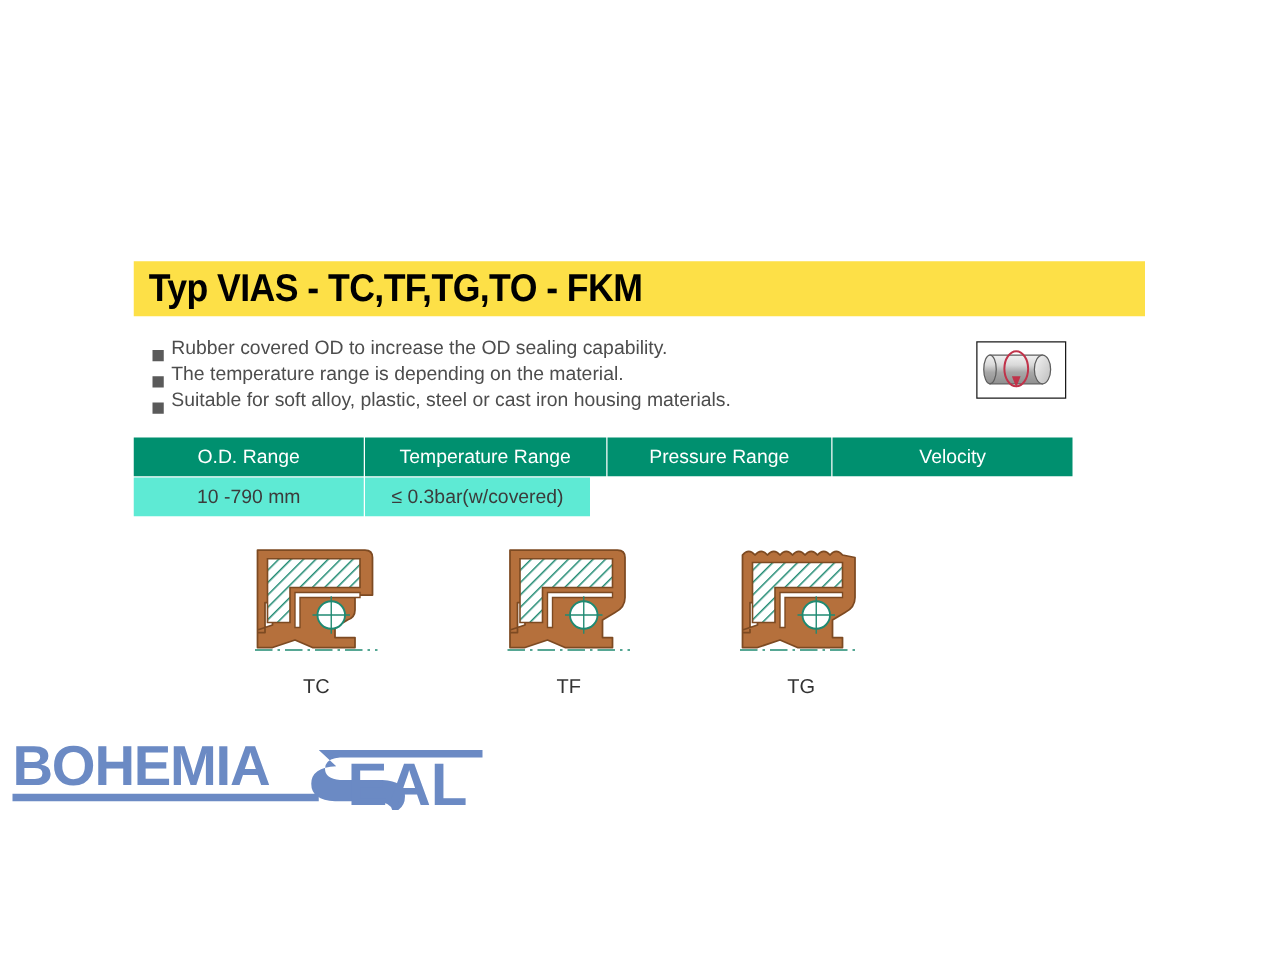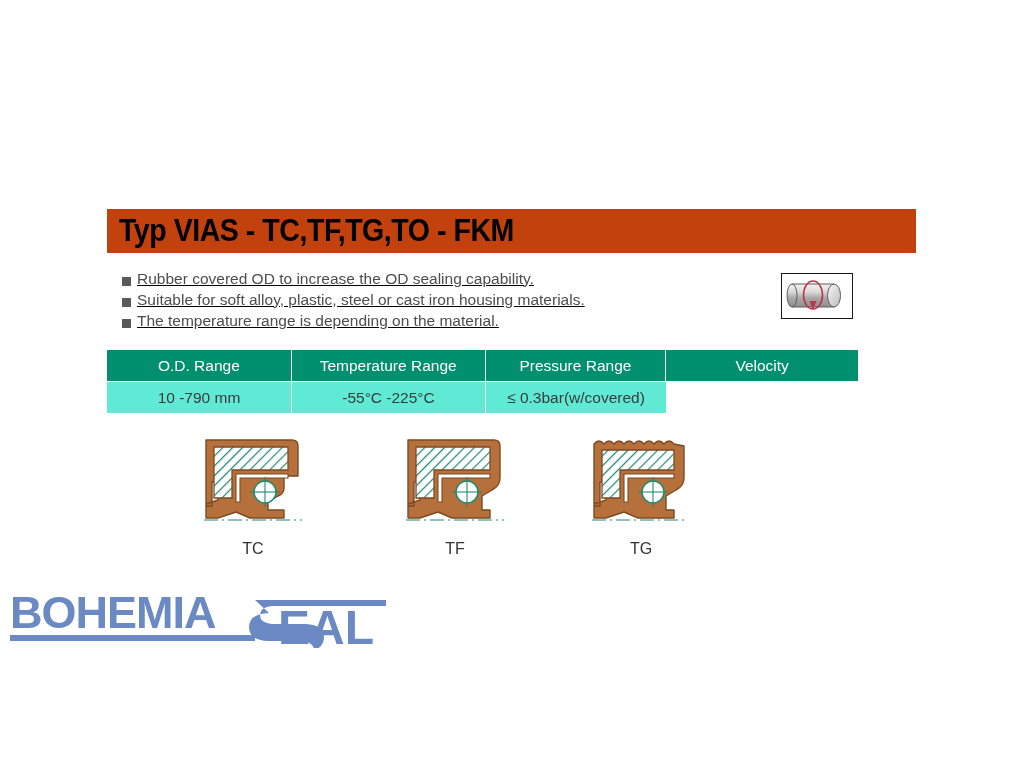--- a/index.html
+++ b/index.html
@@ -8,38 +8,38 @@
     background:#ffffff;
     font-family:"Liberation Sans", sans-serif;
     position:relative;
     overflow:hidden;
   }
   .sheet{position:absolute;left:0;top:0;width:1024px;height:768px;}
 
   
   .title-banner{
     position:absolute;left:107px;top:209px;width:809px;height:44px;
-    background:#c2410c;
+    background:#fde047;
     display:flex;align-items:center;
   }
   .title-text{
     margin-left:12px;
     font-size:31px;
     font-weight:bold;
     color:#000000;
     letter-spacing:-0.5px;
     transform:scaleX(0.92);
     transform-origin:left center;
     white-space:nowrap;
     font-family:"Liberation Sans", sans-serif;
   }
 
   
   .bullets{position:absolute;left:122px;top:268px;width:640px;}
-  .bullet-row{display:flex;align-items:center;height:21px;text-decoration:underline;}
+  .bullet-row{display:flex;align-items:flex-end;height:21px;}
   .bullet-mark{
     width:9px;height:9px;background:#5a5a5a;
     margin-top:5px;margin-right:6px;flex:0 0 auto;
   }
   .bullet-text{
     font-size:15.5px;color:#4d4d4d;line-height:20px;white-space:nowrap;
   }
 
   
   .rot-icon{
@@ -88,25 +88,25 @@
     <div class="title-text">Typ VIAS - TC,TF,TG,TO - FKM</div>
   </div>
 
   <div class="bullets">
     <div class="bullet-row">
       <span class="bullet-mark"></span>
       <span class="bullet-text">Rubber covered OD to increase the OD sealing capability.</span>
     </div>
     <div class="bullet-row">
       <span class="bullet-mark"></span>
-      <span class="bullet-text">Suitable for soft alloy, plastic, steel or cast iron housing materials.</span>
+      <span class="bullet-text">The temperature range is depending on the material.</span>
     </div>
     <div class="bullet-row">
       <span class="bullet-mark"></span>
-      <span class="bullet-text">The temperature range is depending on the material.</span>
+      <span class="bullet-text">Suitable for soft alloy, plastic, steel or cast iron housing materials.</span>
     </div>
   </div>
 
   <div class="rot-icon">
     <svg width="69" height="43" viewBox="0 0 69 43">
       <defs>
         <linearGradient id="shaftGrad" x1="0" y1="0" x2="0" y2="1">
           <stop offset="0%" stop-color="#f2f2f2"></stop>
           <stop offset="35%" stop-color="#d9d9d9"></stop>
           <stop offset="60%" stop-color="#a8a8a8"></stop>
@@ -131,21 +131,20 @@
 
   <div class="spec-table">
     <div class="srow head">
       <div class="scell c1">O.D. Range</div>
       <div class="scell c2">Temperature Range</div>
       <div class="scell c3">Pressure Range</div>
       <div class="scell c4">Velocity</div>
     </div>
     <div class="srow body">
       <div class="scell c1">10 -790 mm</div>
-      <div class="scell c2">-55°C -225°C</div>
       <div class="scell c3">≤ 0.3bar(w/covered)</div>
     </div>
   </div>
 
   <div class="seals">
 
     <div class="seal-item" id="seal-tc">
       <svg width="130" height="100" viewBox="0 0 130 100">
         <defs>
           <pattern id="hatchTC" width="7" height="7" patternTransform="rotate(45)" patternUnits="userSpaceOnUse">

